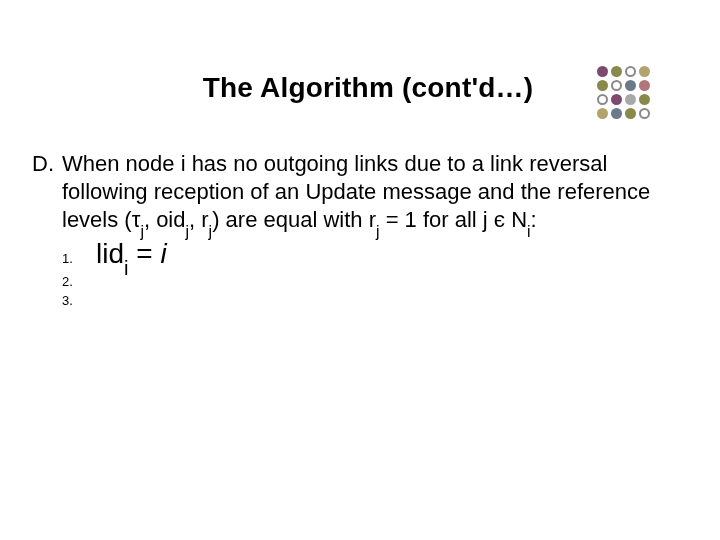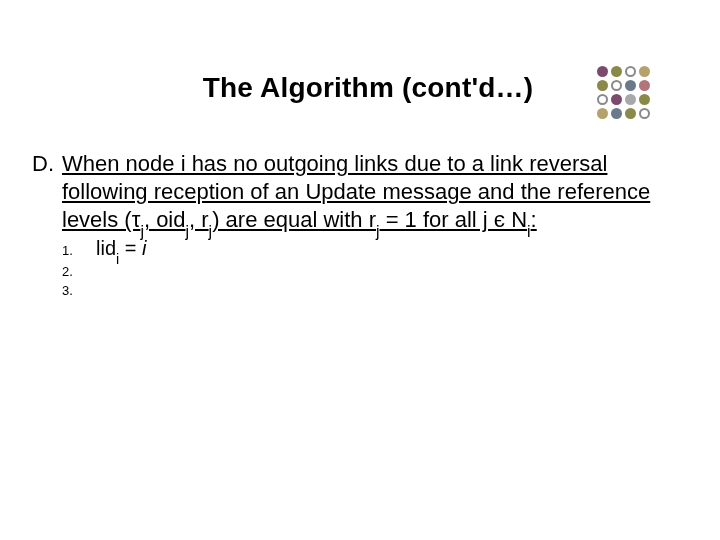--- a/index.html
+++ b/index.html
@@ -64,38 +64,37 @@
   }
 
   .para {
     display: flex;
   }
   .para .marker {
     flex: 0 0 30px;
   }
   .para .text {
     flex: 1 1 auto;
-    text-decoration: underline;
   }
 
   .sublist {
     margin-top: 2px;
   }
   .subitem {
     display: flex;
     align-items: baseline;
     margin-left: 30px;
     margin-bottom: 2px;
   }
   .subitem .num {
     flex: 0 0 34px;
     font-size: 13px;
   }
   .subitem .val {
-    font-size: 20px;
+    font-size: 28px;
   }
 
   sub {
     font-size: 0.72em;
     line-height: 0;
     position: relative;
     bottom: -0.25em;
   }
   .ital { font-style: italic; }
 </style>

